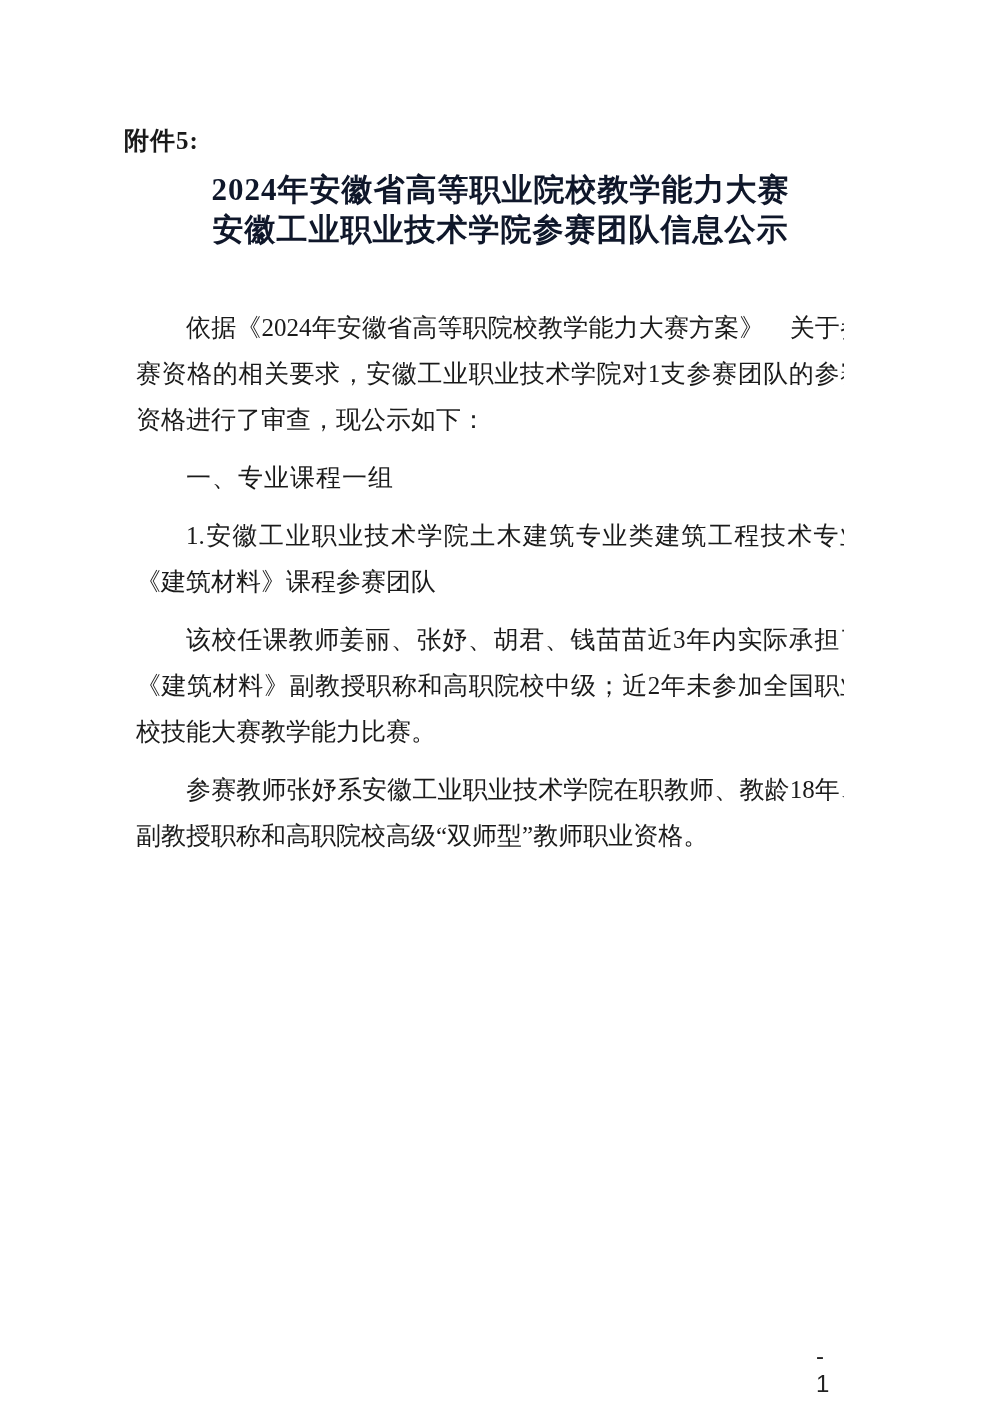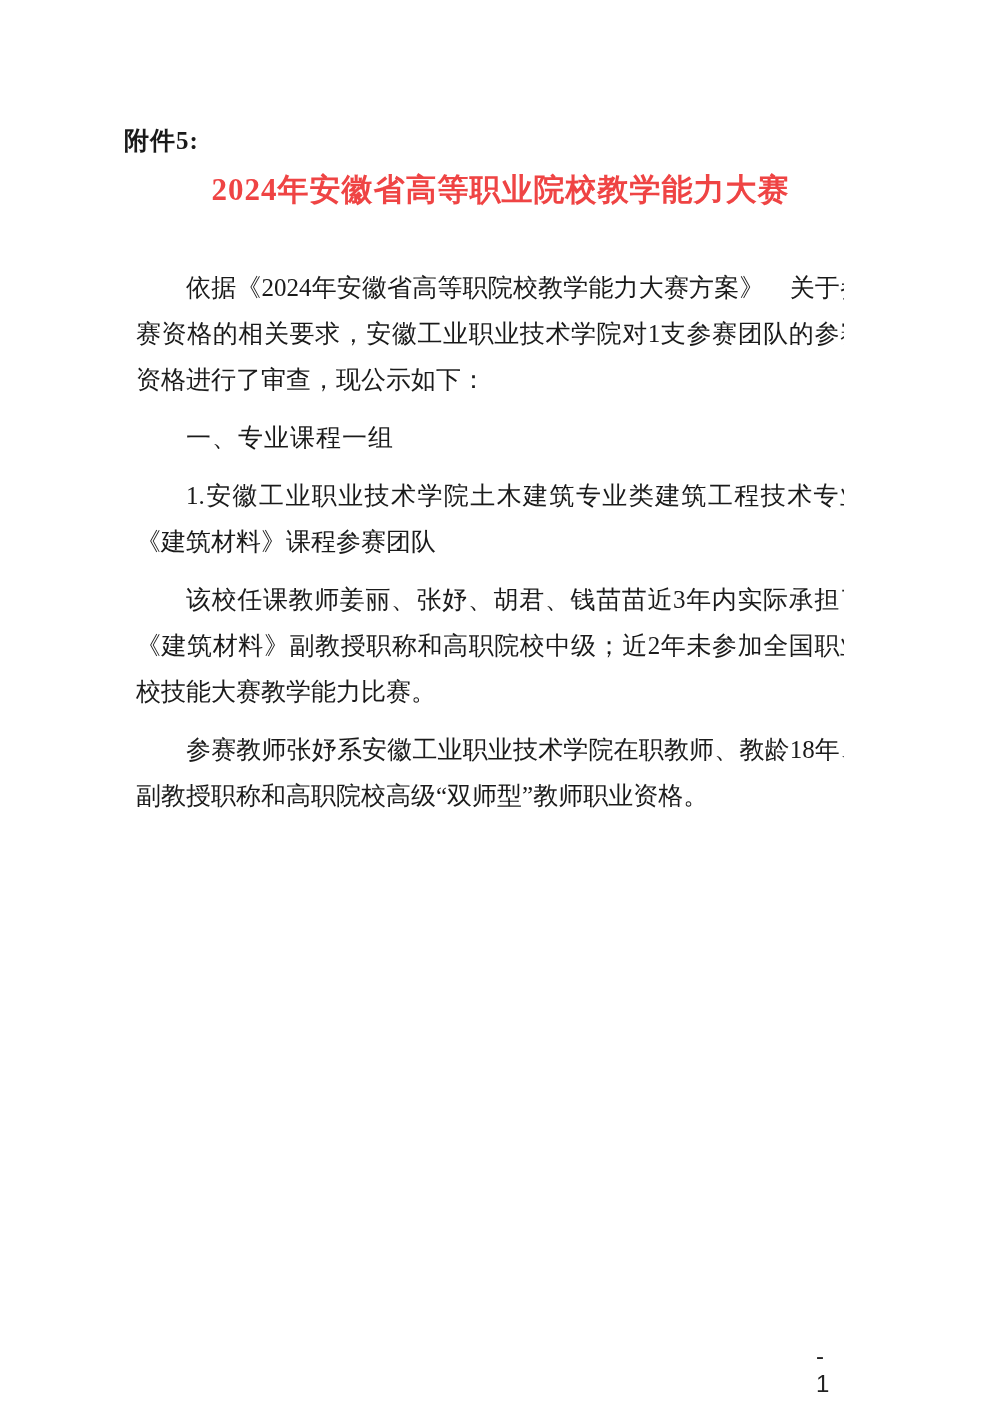--- a/index.html
+++ b/index.html
@@ -27,21 +27,21 @@
     line-height: 30px;
     font-weight: 600;
     letter-spacing: 1px;
   }
   .title {
     margin: 14px 0 0 0;
     text-align: center;
     font-size: 31px;
     font-weight: 700;
     line-height: 40px;
-    color: #ef4444;
+    color: #0f172a;
     letter-spacing: 1px;
   }
   .title-line { display: block; }
   .doc-body {
     margin-top: 55px;
     font-size: 25px;
     line-height: 46px;
     text-align: justify;
     text-justify: inter-ideograph;
   }
@@ -66,20 +66,21 @@
 </head>
 <body>
 
 <div class="page">
   <div class="content">
 
     <div class="attachment">附件5:</div>
 
     <h1 class="title">
       <span class="title-line">2024年安徽省高等职业院校教学能力大赛</span>
+      <span class="title-line">安徽工业职业技术学院参赛团队信息公示</span>
     </h1>
 
     <div class="doc-body">
       <p>依据《2024年安徽省高等职院校教学能力大赛方案》　关于参赛资格的相关要求，安徽工业职业技术学院对1支参赛团队的参赛资格进行了审查，现公示如下：</p>
       <p class="heading">一、专业课程一组</p>
       <p>1.安徽工业职业技术学院土木建筑专业类建筑工程技术专业《建筑材料》课程参赛团队</p>
       <p>该校任课教师姜丽、张妤、胡君、钱苗苗近3年内实际承担了《建筑材料》副教授职称和高职院校中级；近2年未参加全国职业校技能大赛教学能力比赛。</p>
       <p>参赛教师张妤系安徽工业职业技术学院在职教师、教龄18年、副教授职称和高职院校高级“双师型”教师职业资格。</p>
     </div>
 

